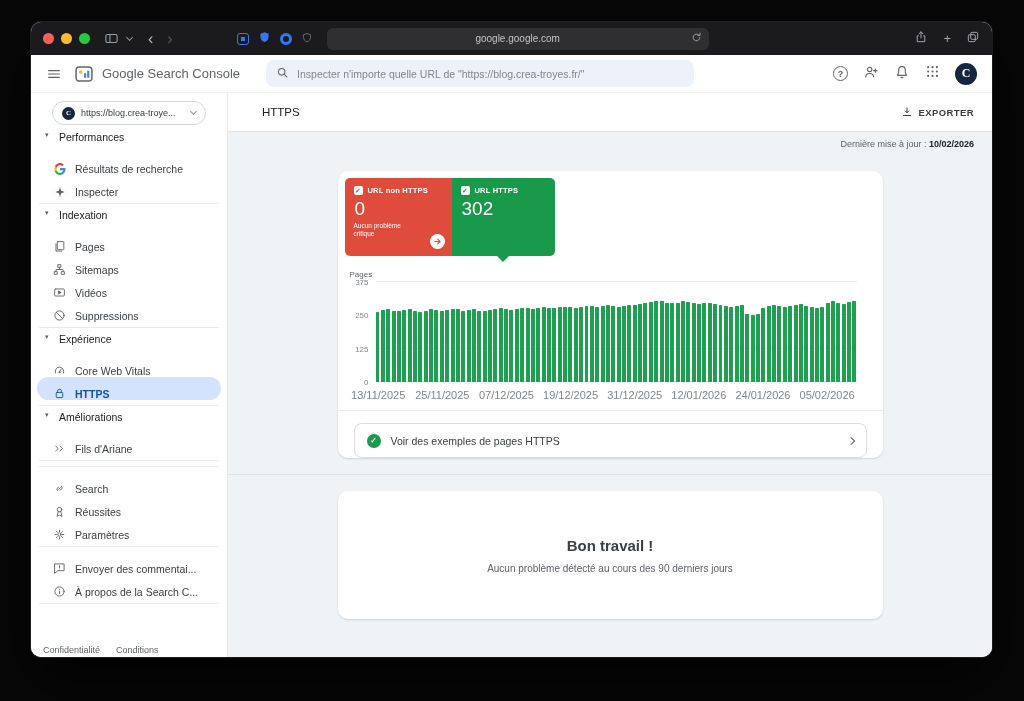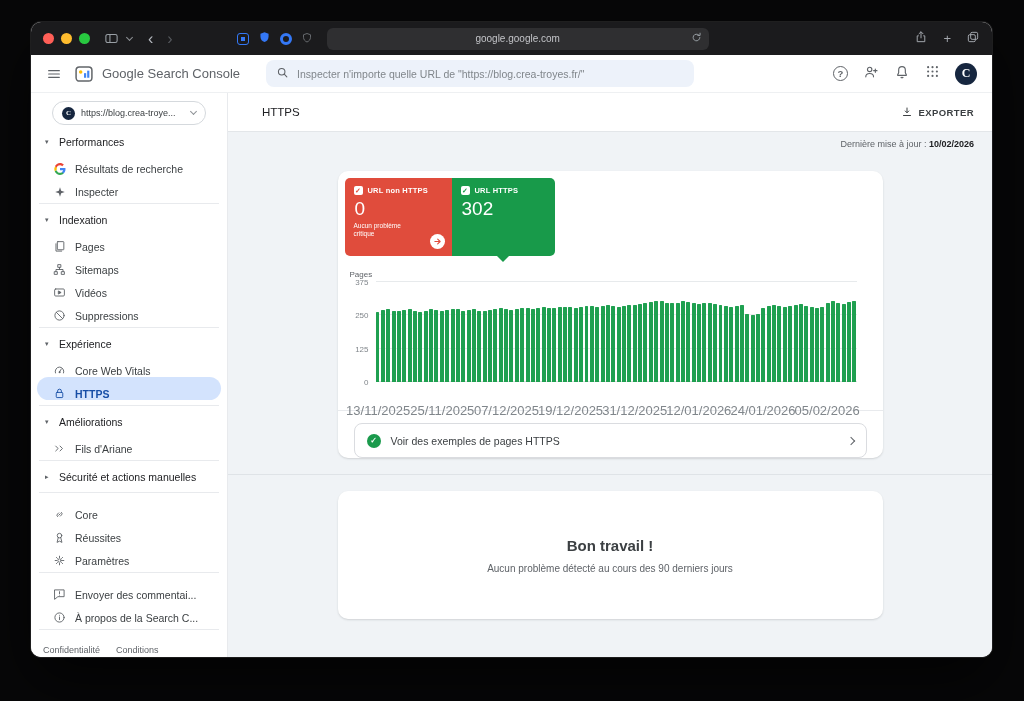--- a/index.html
+++ b/index.html
@@ -52,21 +52,21 @@
   
   .app-body{flex:1;display:flex;min-height:0;}
   .sidebar{width:197px;background:#fff;border-right:1px solid #e8eaed;position:relative;
            padding-top:8px;overflow:hidden;display:flex;flex-direction:column;}
   .prop-pill{margin:0 auto;width:154px;height:24px;border:1px solid #d5d9dd;border-radius:13px;
              display:flex;align-items:center;gap:6px;padding:0 9px;cursor:pointer;flex:0 0 auto;}
   .prop-logo{width:13px;height:13px;border-radius:50%;background:#16263f;color:#fff;display:grid;
              place-items:center;font-size:7px;font-family:"Liberation Serif",serif;font-weight:bold;}
   .prop-text{font-size:9px;color:#3c4043;white-space:nowrap;overflow:hidden;flex:1;}
   .nav{margin-top:6px;flex:1;overflow:hidden;}
-  .nav-header{display:flex;align-items:center;gap:6px;height:21px;padding-left:14px;cursor:pointer;
+  .nav-header{display:flex;align-items:flex-start;gap:6px;height:21px;padding-left:14px;cursor:pointer;
               font-size:10.5px;color:#202124;}
   .nav-header .tri{font-size:7px;color:#5f6368;width:8px;}
   .nav-item{display:flex;align-items:flex-end;gap:9px;height:23px;margin:0 6px;padding:0 8px 0 16px;
             border-radius:14px;font-size:10.5px;color:#3c4043;cursor:pointer;white-space:nowrap;}
   .nav-item .nav-icon{display:flex;width:13px;justify-content:center;}
   .nav-item.selected{background:var(--selected-bg,#d3e3fd);color:var(--selected-text,#174ea6);font-weight:bold;}
   .nav-item.selected svg{stroke:var(--selected-text,#174ea6);}
   .nav-divider{height:1px;background:#e8eaed;margin:5px 8px;}
   .sb-footer{flex:0 0 auto;display:flex;gap:16px;padding:4px 0 2px 12px;font-size:9px;color:#5f6368;}
 
@@ -106,21 +106,21 @@
   .chart-ytitle{font-size:8px;color:#5f6368;margin:0 0 3px 0;}
   .chart-row{display:flex;}
   .ycol{width:26px;position:relative;flex:0 0 auto;}
   .ytick{position:absolute;right:7px;transform:translateY(50%);font-size:8px;color:#80868b;}
   .plot{flex:1;height:100px;position:relative;}
   .gridline{position:absolute;left:0;right:0;height:1px;background:#e7eaec;}
   .gridline.zero{background:#dadde0;}
   .bars{position:absolute;left:0;right:0;top:0;bottom:0;display:flex;align-items:flex-end;gap:1.4px;}
   .bar{flex:1;border-radius:.5px .5px 0 0;}
   .xlabels{position:relative;height:16px;margin-left:26px;}
-  .xlabel{position:absolute;top:21px;transform:translateX(-50%);font-size:13px;color:#80868b;white-space:nowrap;}
+  .xlabel{position:absolute;top:7px;transform:translateX(-50%);font-size:11px;color:#80868b;white-space:nowrap;}
 
   .card-divider{height:1px;background:#e8eaed;margin-top:12px;}
   .examples-row{margin:12px 16px 14px;height:35px;border:1px solid #dadce0;border-radius:8px;
         display:flex;align-items:center;gap:10px;padding:0 12px;cursor:pointer;background:#fff;}
   .check-circle{width:14px;height:14px;border-radius:50%;background:#1a9a4c;color:#fff;display:grid;
         place-items:center;font-size:8px;font-weight:bold;}
   .examples-text{font-size:10.5px;color:#3c4043;}
   .chev-right{margin-left:auto;width:6px;height:6px;border-right:1.6px solid #5f6368;
         border-bottom:1.6px solid #5f6368;transform:rotate(-45deg);}
 
@@ -356,32 +356,28 @@
           </div>
           <div class="nav-item">
             <span class="nav-icon">
               <svg viewBox="0 0 24 24" width="13" height="13" fill="none" stroke="#5f6368" stroke-width="1.7" stroke-linecap="round" stroke-linejoin="round">
                 <path d="M5 7.5l4.5 4.5L5 16.5M13 7.5l4.5 4.5-4.5 4.5"></path>
               </svg>
             </span>
             <span class="nav-label">Fils d'Ariane</span>
           </div>
           <div class="nav-divider"></div>
-          <div class="nav-header">
-            <span class="tri">▸</span>
-            <span>Sécurité et actions manuelles</span>
-          </div>
           <div class="nav-divider"></div>
           <div class="nav-item">
             <span class="nav-icon">
               <svg viewBox="0 0 24 24" width="13" height="13" fill="none" stroke="#5f6368" stroke-width="1.7" stroke-linecap="round" stroke-linejoin="round">
                 <path d="M10.5 13.5l3-3M8.2 15.8a3.2 3.2 0 0 1 0-4.5l2.3-2.3M15.8 8.2a3.2 3.2 0 0 1 0 4.5l-2.3 2.3"></path>
               </svg>
             </span>
-            <span class="nav-label">Core</span>
+            <span class="nav-label">Search</span>
           </div>
           <div class="nav-item">
             <span class="nav-icon">
               <svg viewBox="0 0 24 24" width="13" height="13" fill="none" stroke="#5f6368" stroke-width="1.7" stroke-linecap="round" stroke-linejoin="round">
                 <circle cx="12" cy="8.5" r="4.2"></circle>
                 <path d="M9.8 12L7.5 21l4.5-2.3L16.5 21l-2.3-9"></path>
               </svg>
             </span>
             <span class="nav-label">Réussites</span>
           </div>

